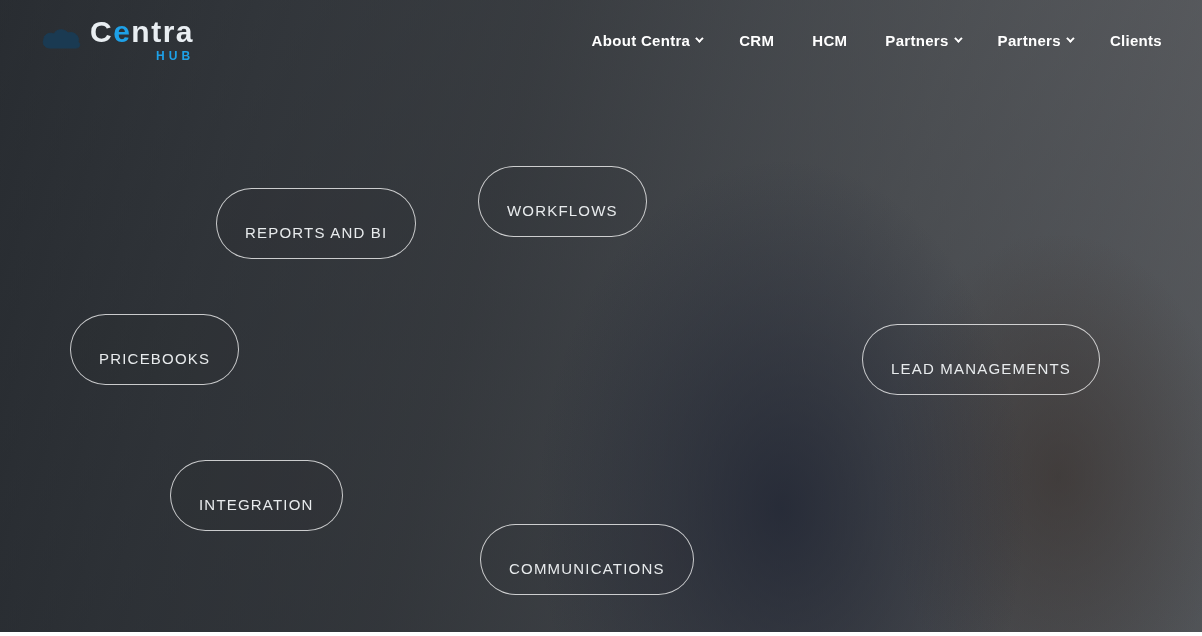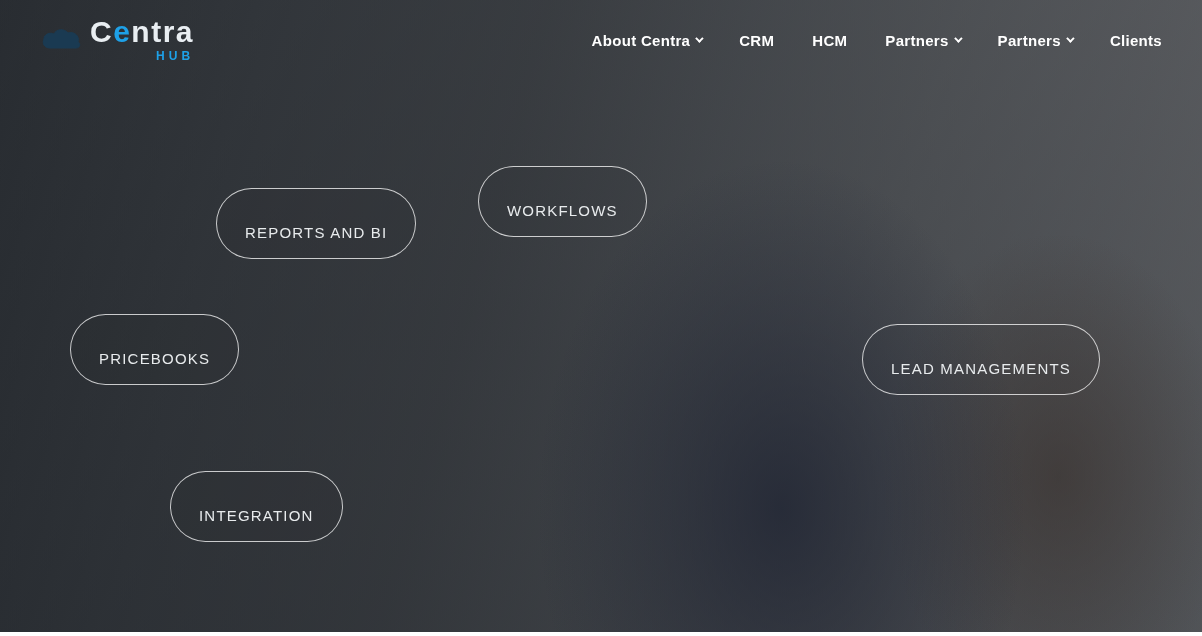--- a/index.html
+++ b/index.html
@@ -174,19 +174,22 @@
   </div>
 
   <div class="pill" style="left:216px; top:188px;">
     <span>REPORTS AND BI</span>
   </div>
 
   <div class="pill" style="left:862px; top:292px;margin-top:32px;">
     <span>LEAD MANAGEMENTS</span>
   </div>
 
-  <div class="pill" style="left:170px; top:460px;margin-top:11px;">
+  <div class="pill" style="left:170px; top:460px;">
     <span>INTEGRATION</span>
   </div>
 
 
+  <div class="pill" style="left:480px; top:524px;">
+    <span>COMMUNICATIONS</span>
+  </div>
 
 </div>
 
 </body></html>

